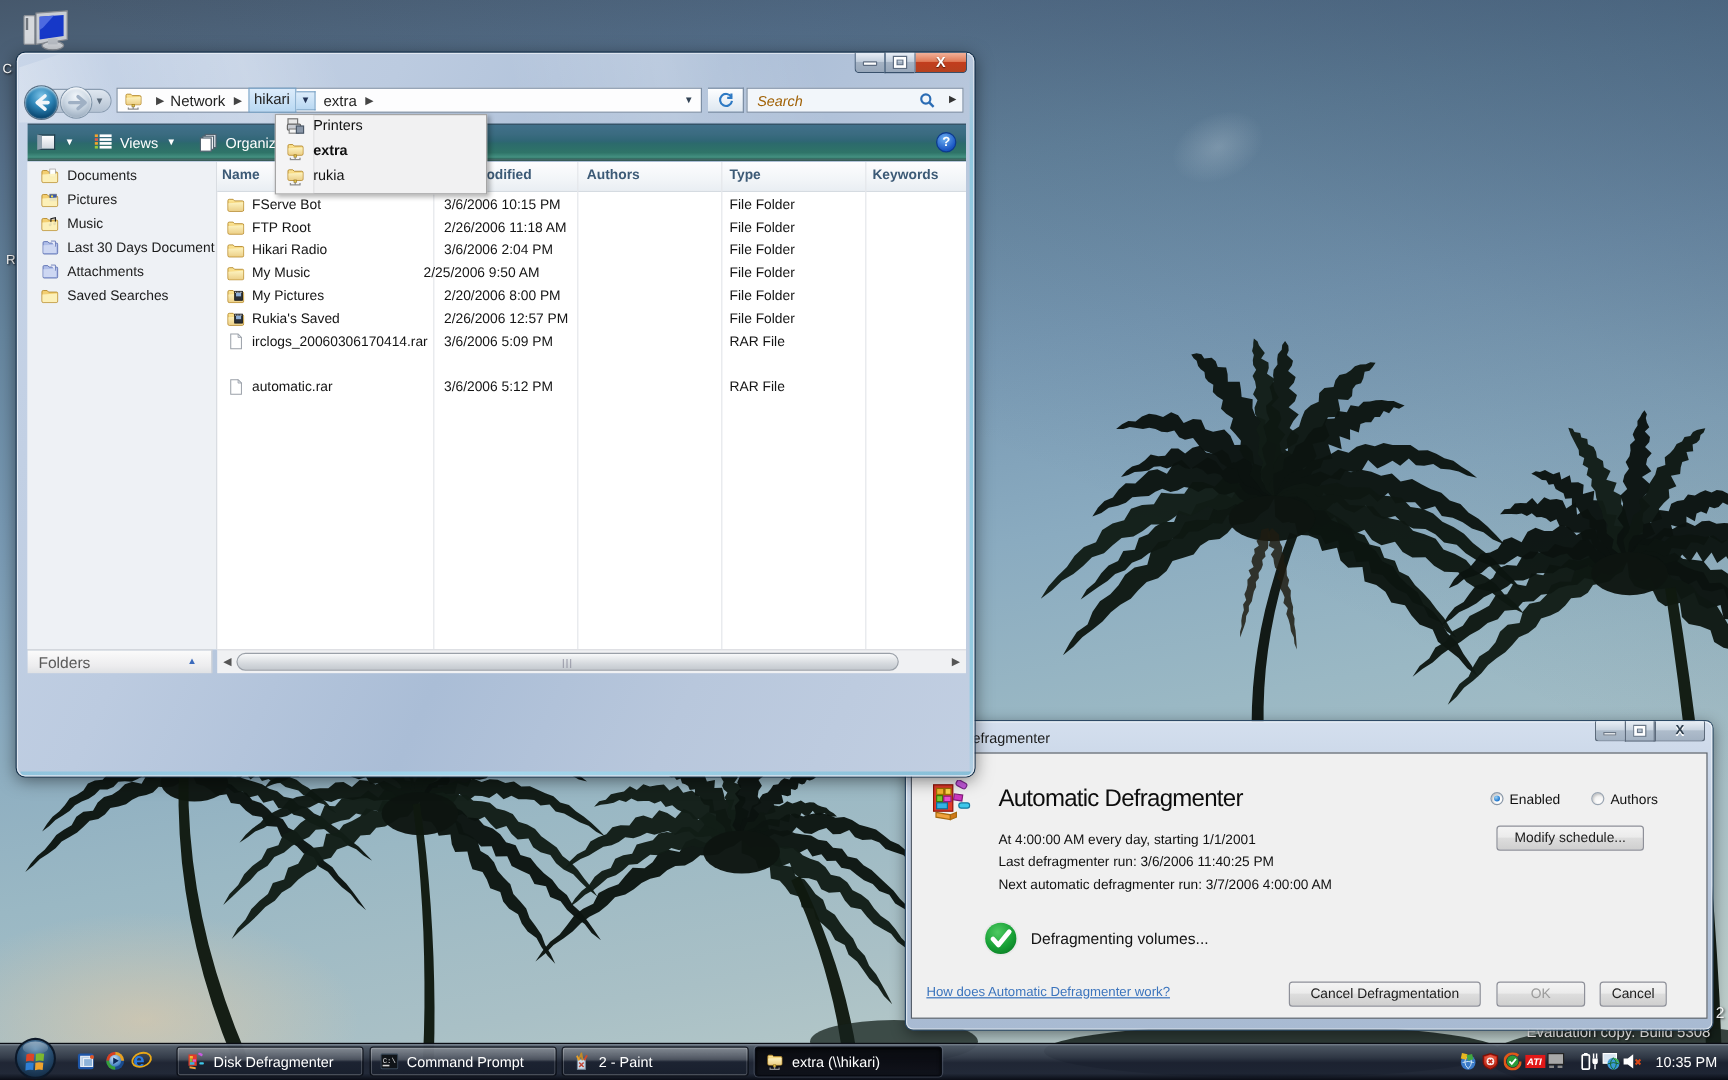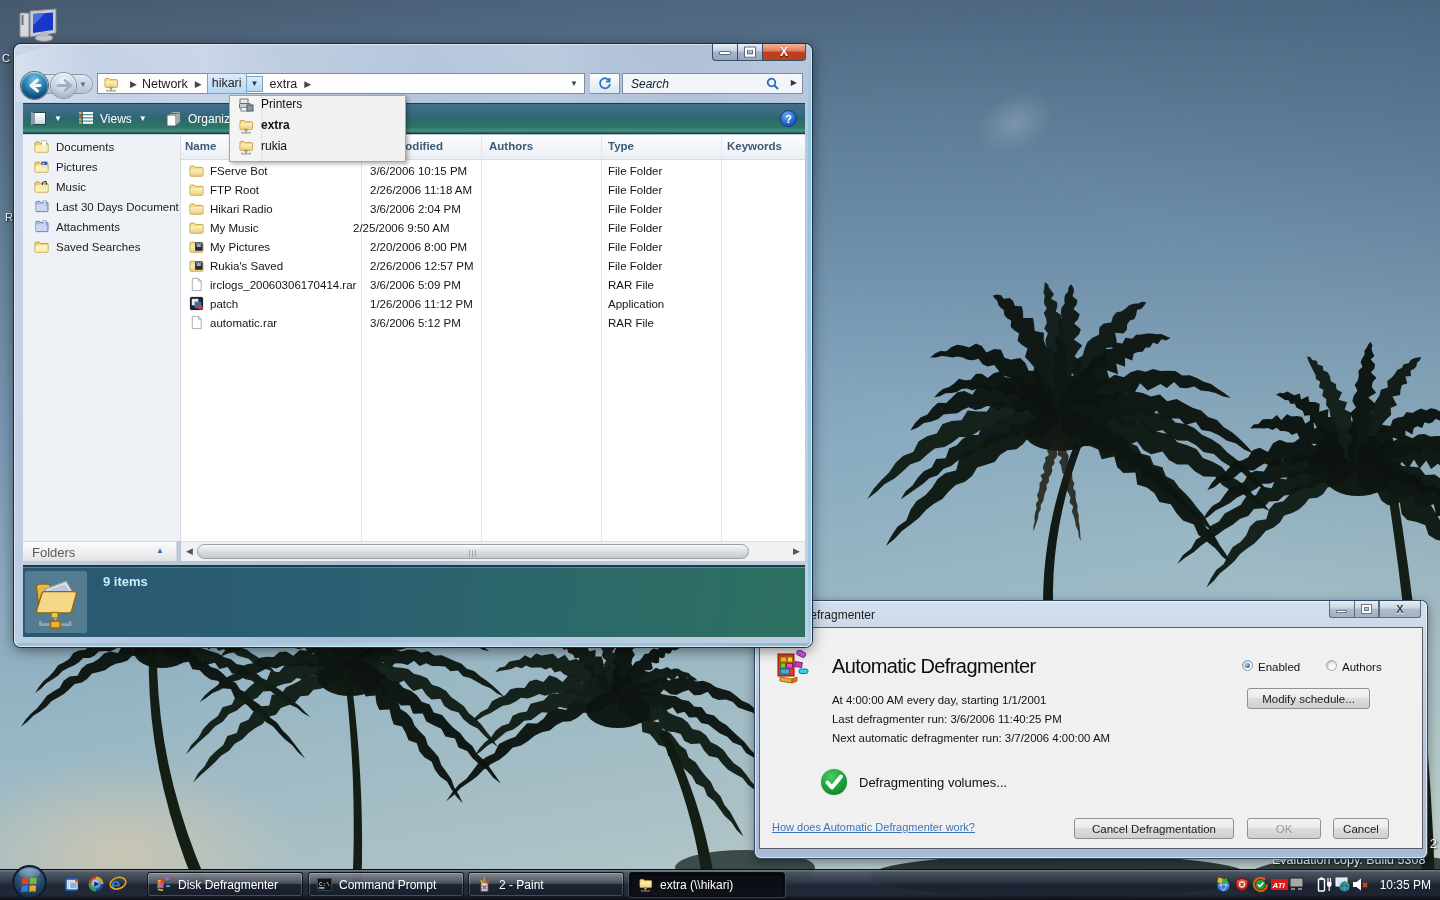--- a/index.html
+++ b/index.html
@@ -27,21 +27,21 @@
 .cap.max span{width:10px;height:9px;background:transparent;border:2px solid #fff;box-shadow:0 0 0 1px #5d6c80, inset 0 0 0 1px #5d6c80;top:8px}
 
 #nav{position:absolute;left:0;top:29px;width:100%;height:22px}
 #navpill{position:absolute;left:20px;top:2px;width:58px;height:18px;border-radius:9px;background:linear-gradient(#dfe7f0,#b4c2d2);box-shadow:0 0 0 1px #8a9cb0}
 .navcirc{position:absolute;border-radius:50%}
 #backb{left:7px;top:-1px;width:27px;height:27px;background:radial-gradient(circle at 50% 30%,#7fc4e8 0%,#2e86b8 40%,#0b4a74 75%,#063251 100%);box-shadow:inset 0 1px 2px rgba(255,255,255,.7),0 0 0 1px #5a7186}
 #fwdb{left:37px;top:0px;width:25px;height:25px;background:radial-gradient(circle at 50% 30%,#f2f6fa 0%,#ccd8e4 45%,#9fb0c2 80%);box-shadow:inset 0 1px 2px rgba(255,255,255,.9),0 0 0 1px #8195a9}
 #addr{position:absolute;left:83px;top:0;width:488px;height:21px;background:#fdfdfe;border:1px solid #7d8fa5;display:flex;align-items:center;font-size:12.5px;color:#222}
 #refr{position:absolute;left:576px;top:0;width:30px;height:21px;background:linear-gradient(#fdfeff,#dde7f0);border:1px solid #7d8fa5;border-left:none;color:#2e7ac4;text-align:center;font-size:14px;line-height:20px}
 #srch{position:absolute;left:608px;top:0;width:181px;height:21px;background:#f2f6fa;border:1px solid #7d8fa5;font-size:12px}
-#srch i{position:absolute;left:8px;top:3px;color:#0f172a;}
+#srch i{position:absolute;left:8px;top:3px;color:#a16207;}
 
 #tbar{position:absolute;left:9px;top:59px;width:782px;height:31px;
  background:linear-gradient(#41708a 0%,#3a6b80 28%,#2f6675 47%,#2c6a6c 53%,#2f7468 80%,#449181 93%,#29564e 100%);
  border-top:1px solid #1d3d52;border-bottom:1px solid #1a4237;color:#fff;font-size:12px}
 .tb{position:absolute;top:0;height:100%;display:flex;align-items:center;color:#fff}
 
 #cont{position:absolute;left:9px;top:91px;width:782px;height:406px;background:#fff}
 #sbar{position:absolute;left:0;top:0;width:158px;height:100%;background:#eef1f5;border-right:1px solid #d9dde2;font-size:11.5px;color:#1a1a1a}
 .si{position:absolute;left:11px;display:flex;align-items:center;white-space:nowrap}
 .si svg{margin-right:7px}
@@ -507,61 +507,40 @@
             <span class="cell" style="left:427px">File Folder</span>
           </div>
 <div class="row" style="top:140px;width:100%">
             <svg width="15" height="15">
               <use href="#page16"></use>
             </svg>
             <span>irclogs_20060306170414.rar</span>
             <span class="cell" style="left:189px">3/6/2006 5:09 PM</span>
             <span class="cell" style="left:427px">RAR File</span>
           </div>
-<div class="row" style="top:159px;width:100%">
-            <svg width="15" height="15">
-              <use href="#app16"></use>
-            </svg>
-            <span>patch</span>
-            <span class="cell" style="left:189px">1/26/2006 11:12 PM</span>
-            <span class="cell" style="left:427px">Application</span>
-          </div>
 <div class="row" style="top:178px;width:100%">
             <svg width="15" height="15">
               <use href="#page16"></use>
             </svg>
             <span>automatic.rar</span>
             <span class="cell" style="left:189px">3/6/2006 5:12 PM</span>
             <span class="cell" style="left:427px">RAR File</span>
           </div>
 </div>
  </div>
  <div id="fbar">
         <span style="position:absolute;left:9px;top:3px">Folders</span>
         <span style="position:absolute;right:12px;top:4px;font-size:8px;color:#3a6abc">▲</span>
       </div>
  <div id="hscr">
    <span class="ar" style="left:5px">◀</span>
         <span class="ar" style="right:5px">▶</span>
    <div class="thumb">
           <span style="position:absolute;left:50%;top:3px;transform:translateX(-50%);font-size:8px;color:#889;letter-spacing:1px">|||</span>
         </div>
- </div>
- <div id="dpane">
-   <div class="tile"></div>
-   <svg style="position:absolute;left:8px;top:9px" width="50" height="54" viewBox="0 0 37 40">
-     <path d="M4 8 q0-2 2-2 h7 l2.5 2.5 h13 q2 0 2 2 v14 q0 2-2 2 h-20.5 q-2 0-2-2 Z" fill="#e8b84a" stroke="#8a6516"></path>
-     <path d="M10 10 L26 4 L32 14 L16 20 Z" fill="#e8ecf2" stroke="#9aa4b2"></path>
-     <path d="M11.5 11 L25 6 L30 13.5 L17 18.5 Z" fill="#b8c8dc"></path>
-     <path d="M4 26 L8 13 q.4-1.4 2-1.4 h22 q2 0 1.6 1.6 L30 26 q-.4 1.4-2 1.4 h-22 q-2 0-2-1.4 Z" fill="#f6d786" stroke="#8a6516"></path>
-     <rect x="15" y="27" width="5" height="4" fill="#e8c84f" stroke="#9a7a20"></rect>
-     <path d="M6 36 h24 M18 31 v5 M7 33.5 v3 M29 33.5 v3" stroke="#9aa0a8" stroke-width="2" fill="none"></path>
-     <rect x="14.5" y="33.5" width="7" height="5" fill="#f0b428" stroke="#8a6516"></rect>
-   </svg>
-   <div class="cnt" style="left:80px;top:7px">9 items</div>
  </div>
 </div>
 
 <div id="menu">
  <div style="position:absolute;left:0;top:0;width:31px;height:100%;background:#f4f4f5"></div>
  <div style="position:absolute;left:31px;top:0;width:1px;height:100%;background:#e1e1e3"></div>
  <div class="mi" style="top:1px">
         <svg width="16" height="16">
           <use href="#printer16"></use>
         </svg>

